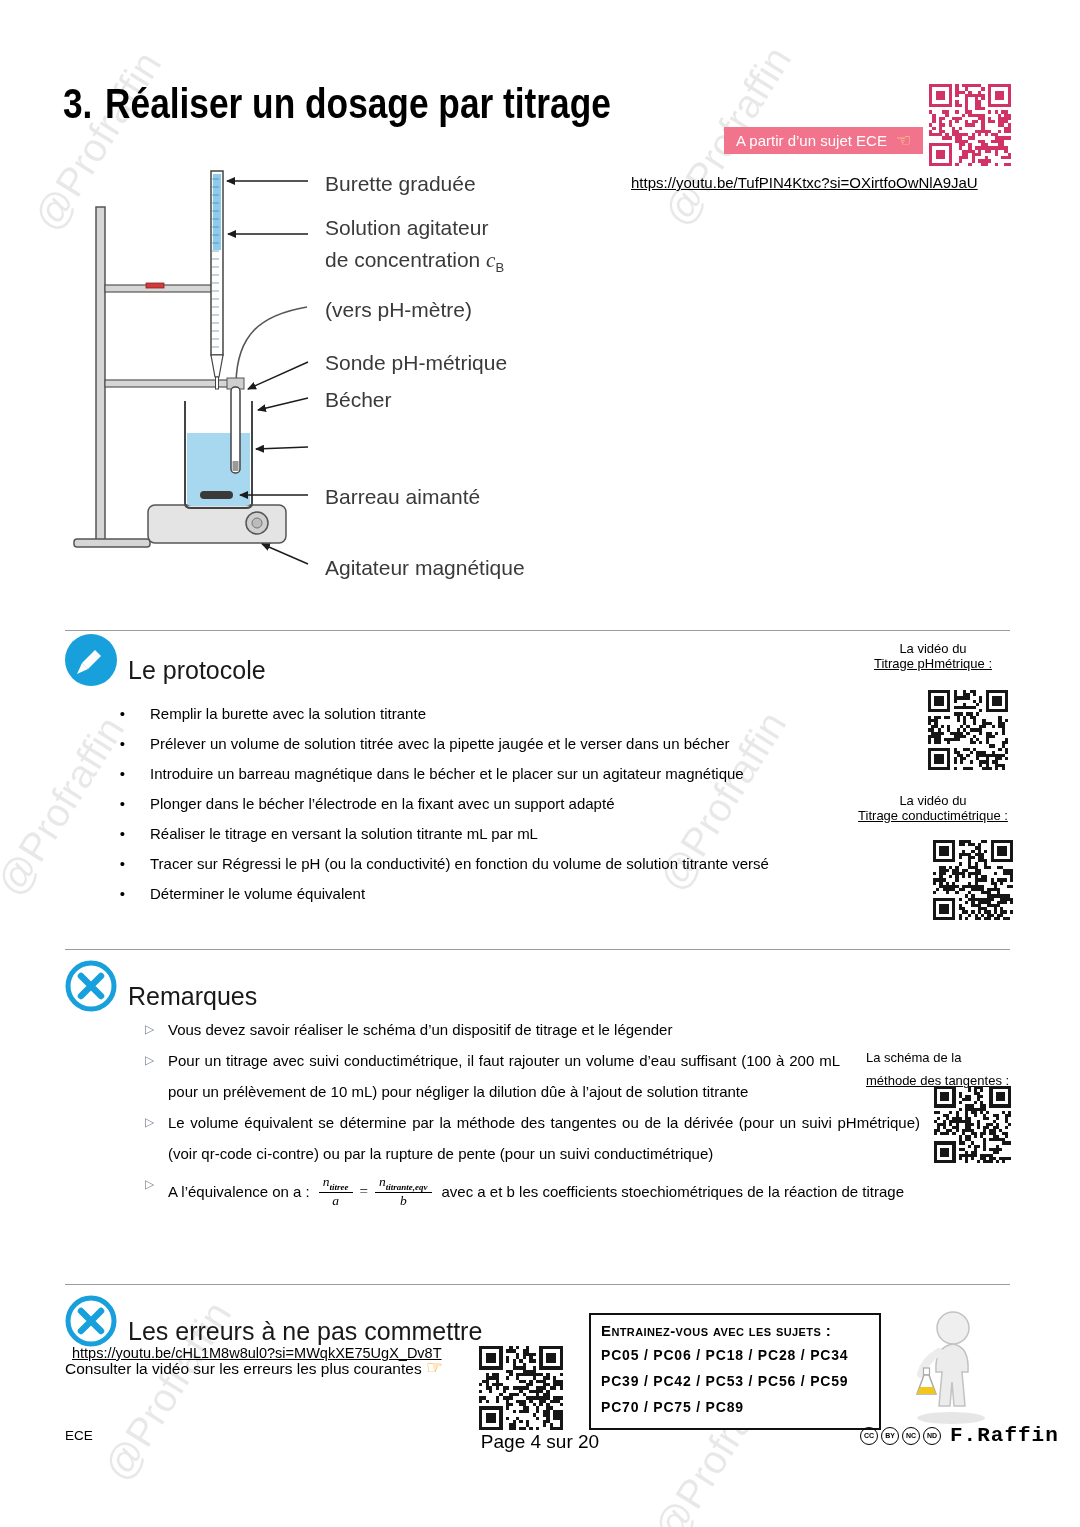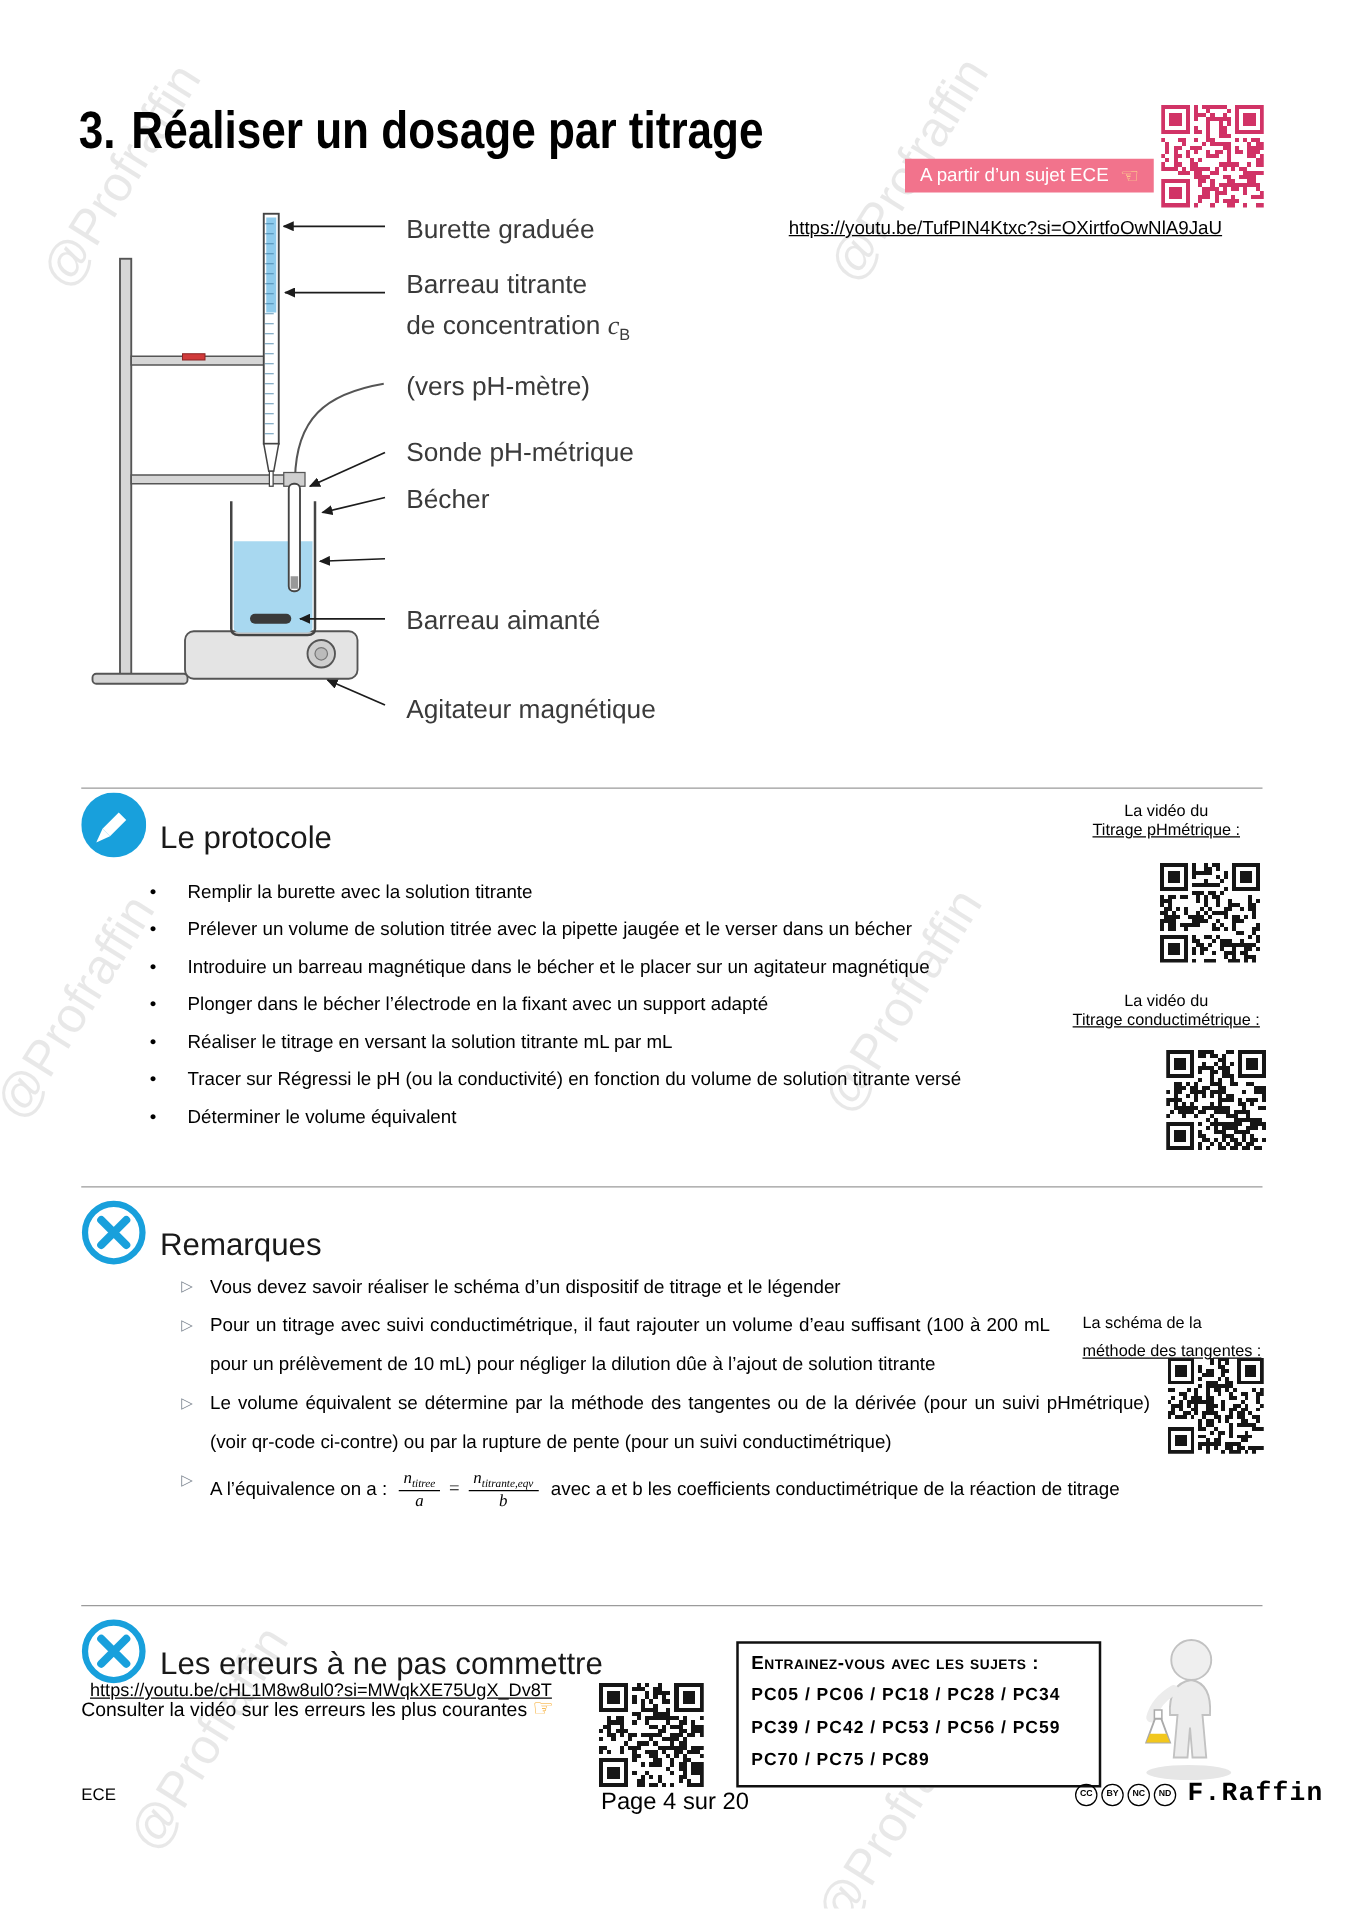--- a/index.html
+++ b/index.html
@@ -71,21 +71,21 @@
   .rw2{width:672px;text-align:justify;}
   .rw3{width:752px;text-align:justify;}
   .formula{display:flex;align-items:center;line-height:31px;height:44px;white-space:nowrap;}
   .fpre{margin-right:9px;}
   .feq{margin:0 7px;font-family:"Liberation Serif",serif;}
   .fsuf{margin-left:10px;}
   .frac{display:inline-flex;flex-direction:column;align-items:center;
         font-family:"Liberation Serif",serif;font-style:italic;font-size:13.5px;line-height:1.15;}
   .frac .num{padding:0 4px;}
   .frac .den{border-top:1px solid #000;padding:0 4px;width:100%;text-align:center;box-sizing:border-box;}
-  .frac sub{font-size:9px;font-style:italic;}
+  .frac sub{font-size:9px;font-style:italic;font-weight:bold;}
 
   
   #consult-text{position:absolute;left:65px;top:1358px;font-size:15.5px;}
   #consult-text .hand{color:#f6a623;font-size:19px;}
   #link-err{left:72px;top:1345px;font-size:14.5px;}
   #sujets-box{position:absolute;left:589px;top:1313px;width:268px;border:2px solid #101010;
               background:#fff;padding:7px 10px 8px 10px;}
   .box-title{font-weight:700;font-variant:small-caps;font-size:15px;letter-spacing:.4px;margin-bottom:3px;}
   .box-line{font-weight:700;font-size:14px;letter-spacing:.8px;line-height:26px;}
   #figure{position:absolute;left:893px;top:1308px;width:108px;height:118px;}
@@ -383,21 +383,21 @@
         <path d="M248 197 L188 224" marker-end="url(#arrh)"></path>
         <path d="M248 233 L198 245" marker-end="url(#arrh)"></path>
         <path d="M248 282 L196 284" marker-end="url(#arrh)"></path>
         <path d="M248 330 L180 330" marker-end="url(#arrh)"></path>
         <path d="M248 399 L202 379" marker-end="url(#arrh)"></path>
       </g>
     </svg>
 
     <div class="dlabel" style="top:3px">Burette graduée</div>
     <div class="dlabel" style="top:47px">
-      <div>Barreau titrante</div>
+      <div>Solution agitateur</div>
       <div><span>de concentration </span><i>c</i><sub>B</sub></div>
     </div>
     <div class="dlabel" style="top:129px">(vers pH-mètre)</div>
     <div class="dlabel" style="top:182px">Sonde pH-métrique</div>
     <div class="dlabel" style="top:219px">Bécher</div>
     <div class="dlabel" style="top:316px">Barreau aimanté</div>
     <div class="dlabel" style="top:387px">Agitateur magnétique</div>
   </div>
 
   <div class="hr" id="hr1"></div>
@@ -922,21 +922,21 @@
         <span class="fpre">A l’équivalence on a :</span>
         <span class="frac">
             <span class="num"><i>n</i><sub>titree</sub></span>
             <span class="den">a</span>
           </span>
         <span class="feq">=</span>
         <span class="frac">
             <span class="num"><i>n</i><sub>titrante,eqv</sub></span>
             <span class="den">b</span>
           </span>
-        <span class="fsuf">avec a et b les coefficients conductimétrique de la réaction de titrage</span>
+        <span class="fsuf">avec a et b les coefficients stoechiométriques de la réaction de titrage</span>
       </div>
     </div>
   </div>
 
   <div class="video-note" id="note-tang"><span>La schéma de la </span><span class="u">méthode des tangentes :</span></div>
   <div class="qr" id="qr-tang"><svg viewBox="0 0 25 25" shape-rendering="crispEdges" style="width:100%;height:100%">
         <g fill="#161616">
           <rect x="11" y="0" width="1" height="1"></rect>
           <rect x="13" y="0" width="1" height="1"></rect>
           <rect x="14" y="0" width="1" height="1"></rect>

